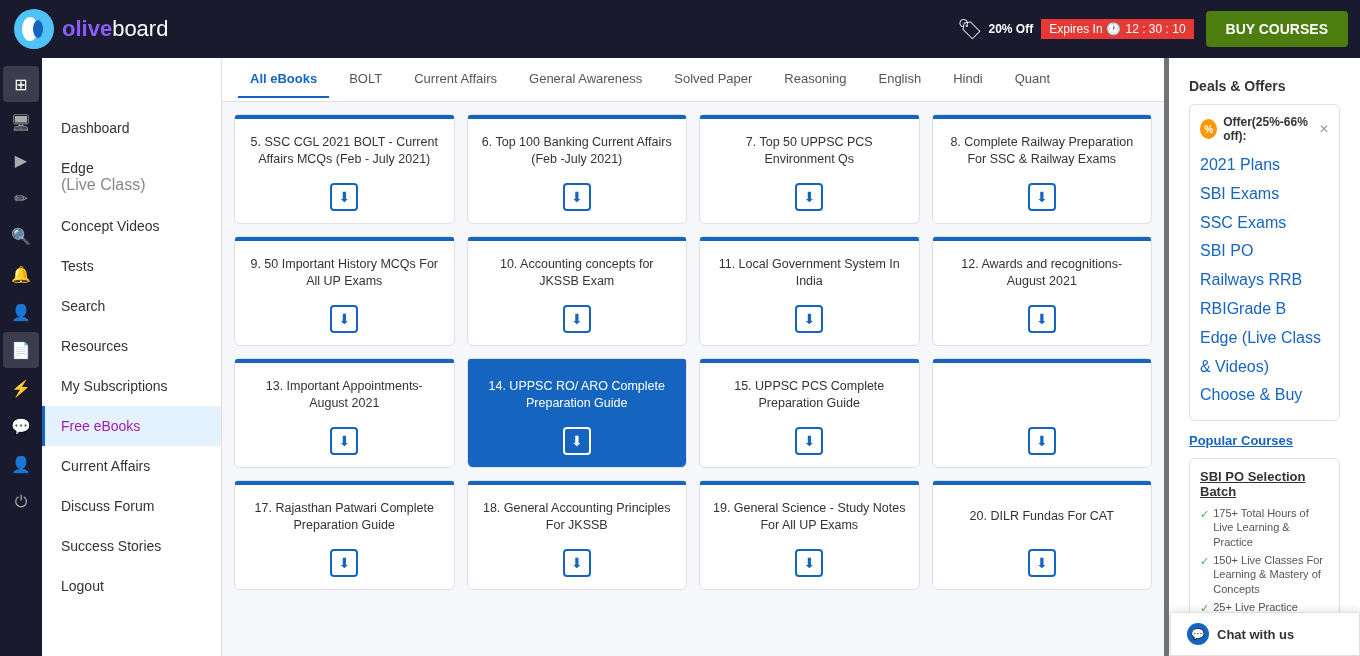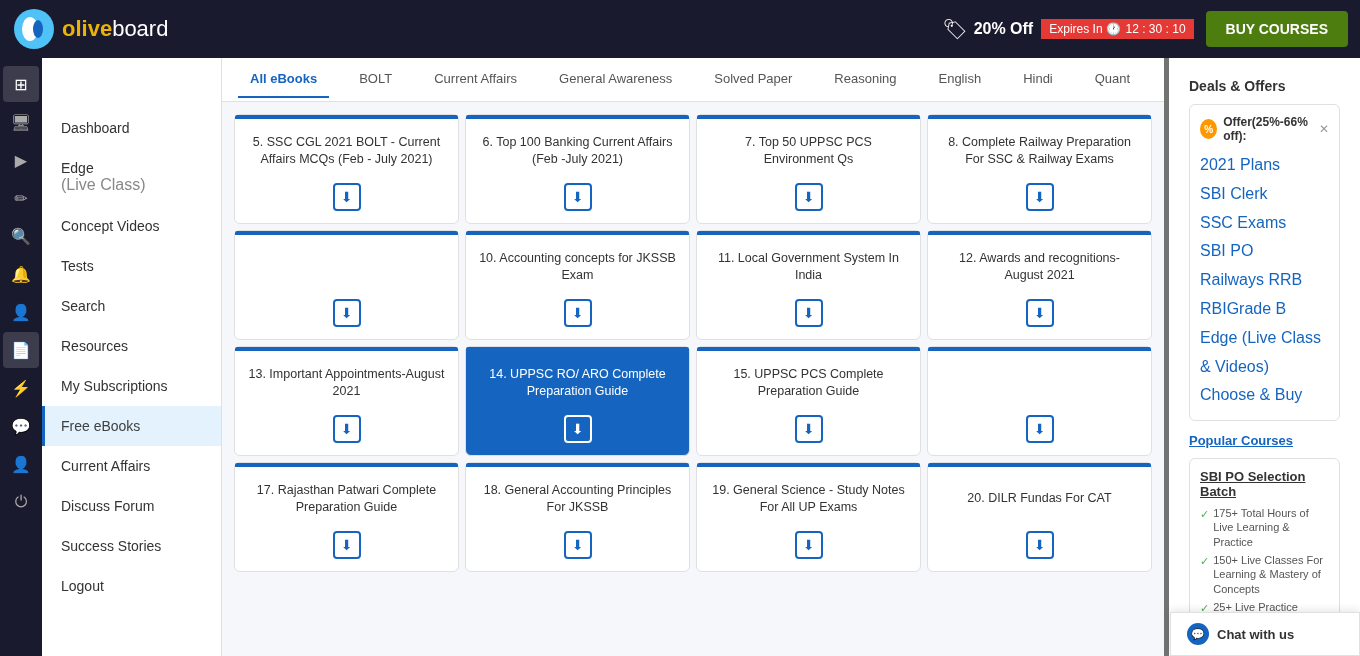--- a/index.html
+++ b/index.html
@@ -23,38 +23,38 @@
     }
     .logo-icon {
       width: 44px;
       height: 44px;
     }
     .logo-text {
       color: white;
       font-size: 22px;
       font-weight: bold;
     }
-    .logo-text span { color: #eab308; }
+    .logo-text span { color: #8b5cf6; }
     .topbar-offer {
       display: flex;
       align-items: center;
       gap: 8px;
     }
     .offer-badge {
       display: flex;
       align-items: center;
       gap: 6px;
     }
     .offer-icon {
       color: white;
       font-size: 20px;
     }
     .offer-text {
       color: white;
-      font-size: 16px;
+      font-size: 12px;
       font-weight: bold;
     }
     .expires-badge {
       background: #e53935;
       color: white;
       padding: 3px 8px;
       border-radius: 0;
       font-size: 12px;
       display: flex;
       align-items: center;
@@ -116,41 +116,41 @@
     }
     .sidebar-nav-item {
       padding: 12px 16px;
       cursor: pointer;
       color: #333;
       font-size: 14px;
       border-left: 3px solid transparent;
       display: flex;
       flex-direction: column;
     }
-    .sidebar-nav-item.active { color: #404040; background: #e3f2fd; border-left-color: #1565c0; }
+    .sidebar-nav-item.active { color: #a21caf; background: #e3f2fd; border-left-color: #1565c0; }
     .sidebar-nav-item .sub-label { font-size: 16px; color: #888; }
 
     
     .content-area {
       flex: 1;
       display: flex;
       flex-direction: column;
       overflow: hidden;
       background: #f5f7fa;
     }
 
     
     .tab-bar {
       background: white;
       border-bottom: 1px solid #e0e0e0;
       display: flex;
       align-items: center;
       padding: 0 16px;
       height: 44px;
-      gap: 18px;
+      gap: 8px;
       flex-shrink: 0;
       text-align: center;
     }
     .tab-item {
       padding: 10px 12px;
       cursor: pointer;
       color: #555;
       font-size: 13px;
       white-space: nowrap;
       border-bottom: 2px solid transparent;
@@ -159,21 +159,21 @@
 
     
     .cards-scroll {
       flex: 1;
       overflow-y: auto;
       padding: 12px;
     }
     .cards-grid {
       display: grid;
       grid-template-columns: repeat(4, 1fr);
-      gap: 6px;
+      gap: 12px;
     }
     .card {
       background: white;
       border: 1px solid #e0e0e0;
       border-radius: 6px;
       padding: 12px;
       display: flex;
       flex-direction: column;
       align-items: center;
       text-align: center;
@@ -477,20 +477,21 @@
             <div class="card-title">7.  Top 50 UPPSC PCS Environment Qs</div>
             <div class="card-download">⬇</div>
           </div>
           <div class="card">
             <div class="card-top-bar"></div>
             <div class="card-title">8.  Complete Railway Preparation For SSC &amp; Railway Exams</div>
             <div class="card-download">⬇</div>
           </div>
           <div class="card">
             <div class="card-top-bar"></div>
+            <div class="card-title">9.  50 Important History MCQs For All UP Exams</div>
             <div class="card-download">⬇</div>
           </div>
           <div class="card">
             <div class="card-top-bar"></div>
             <div class="card-title">10.  Accounting concepts for JKSSB Exam</div>
             <div class="card-download">⬇</div>
           </div>
           <div class="card">
             <div class="card-top-bar"></div>
             <div class="card-title">11.  Local Government System In India</div>
@@ -549,21 +550,21 @@
 
     <div class="offer-section">
       <div class="offer-header">
         <div class="offer-header-text">
           <div class="offer-icon-circle">%</div>
           <span>Offer(25%-66% off):</span>
         </div>
         <span class="close-x">✕</span>
       </div>
       <a class="offer-link">2021 Plans</a>
-      <a class="offer-link">SBI Clerk</a>
+      <a class="offer-link">SBI Exams</a>
       <a class="offer-link">SSC Exams</a>
       <a class="offer-link">SBI PO</a>
       <a class="offer-link">Railways RRB</a>
       <a class="offer-link">RBIGrade B</a>
       <a class="offer-link">Edge (Live Class &amp; Videos)</a>
       <a class="offer-link">Choose &amp; Buy</a>
     </div>
 
     <div class="popular-courses-title">Popular Courses</div>
 

